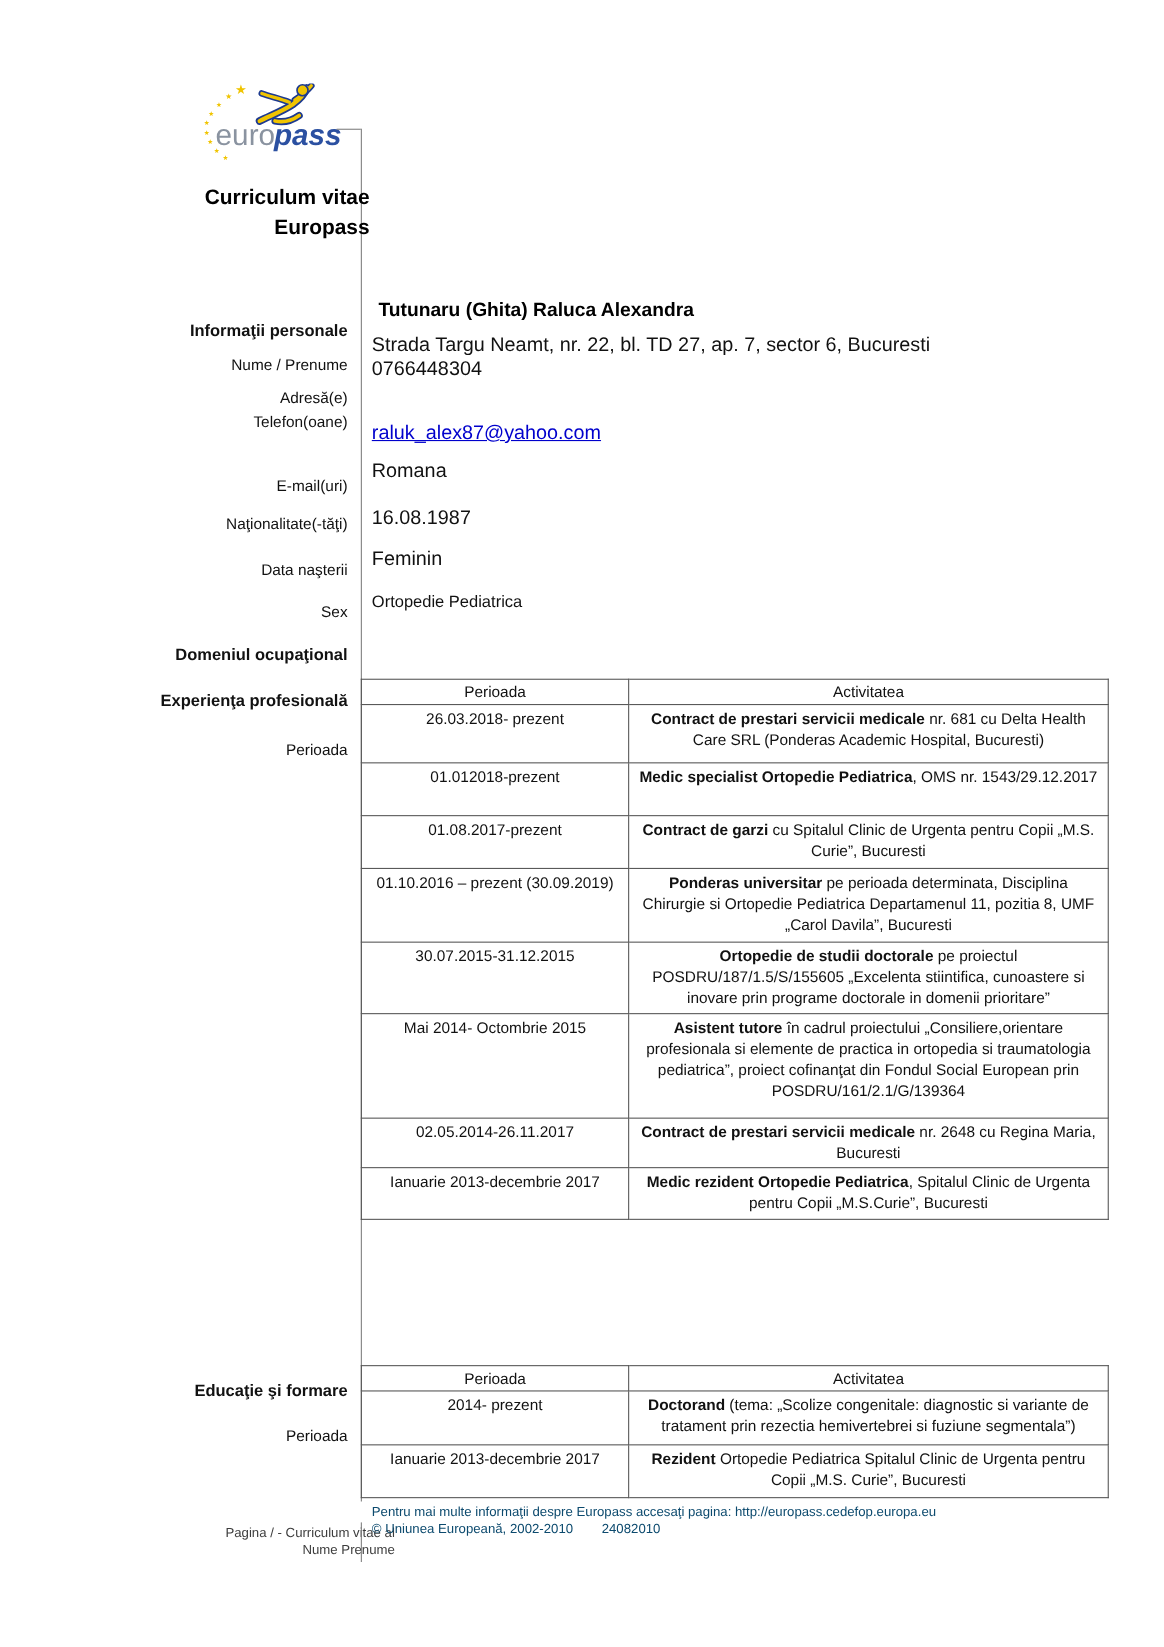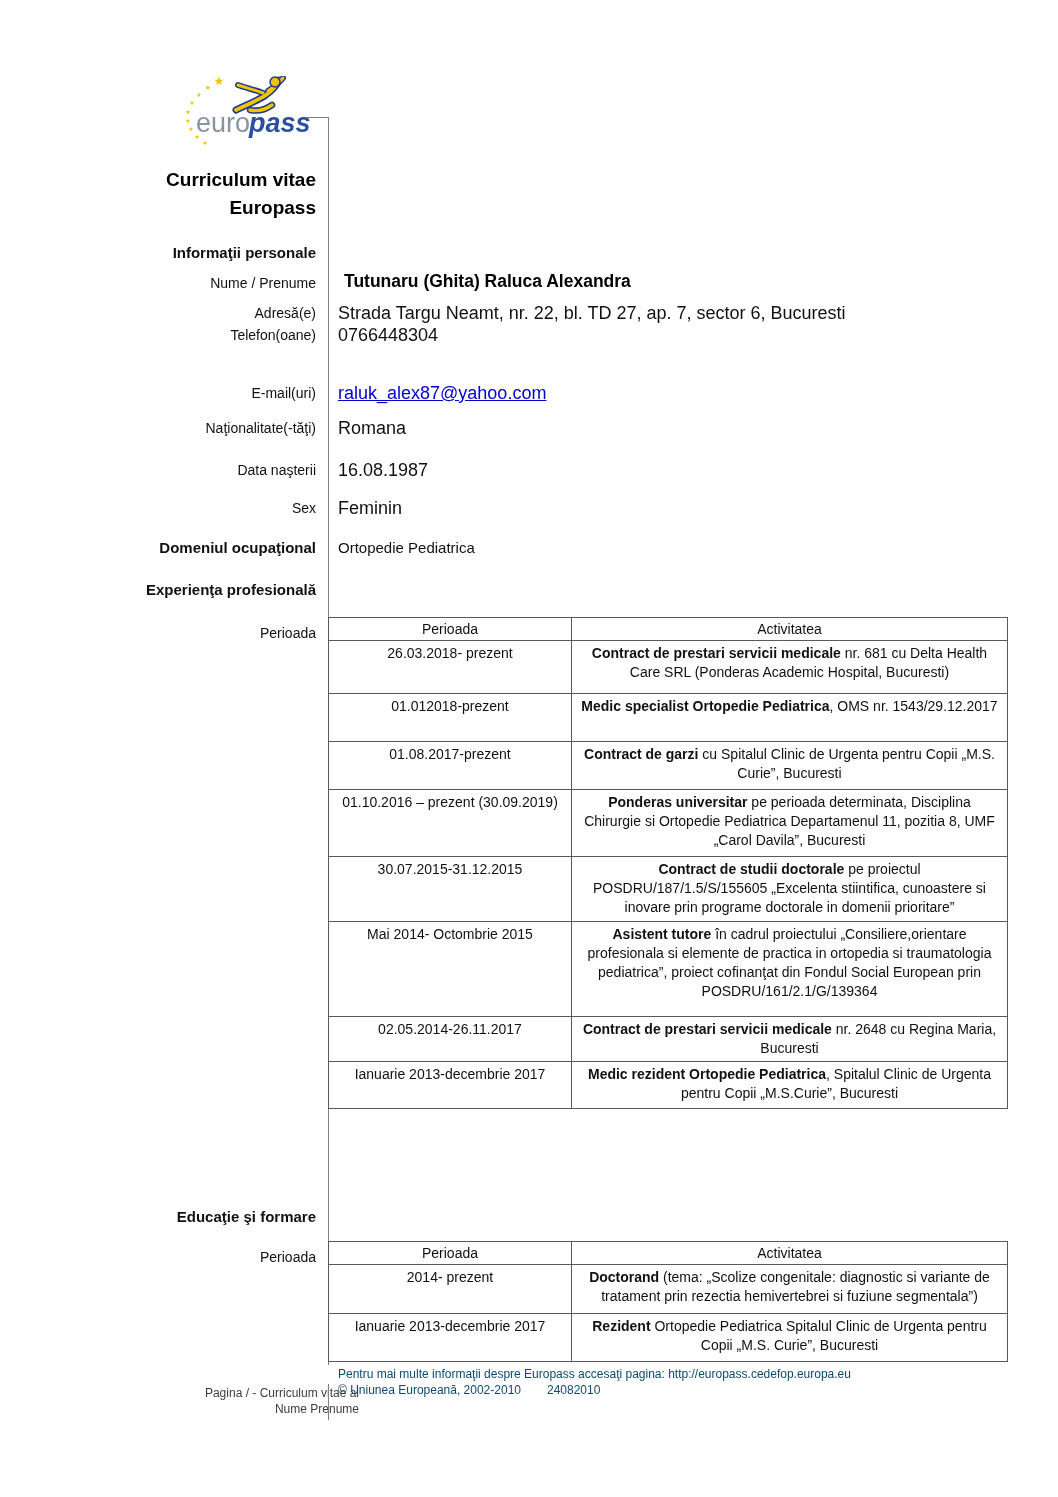--- a/index.html
+++ b/index.html
@@ -3,27 +3,27 @@
 <meta charset="utf-8">
 <style>
   html,body{margin:0;padding:0;}
   body{
     width:1058px;height:1497px;position:relative;background:#ffffff;
     font-family:"Liberation Sans",sans-serif;color:#111;
     -webkit-font-smoothing:antialiased;
   }
   .abs{position:absolute;}
   
-  .lblcol{position:absolute;left:0;width:316px;text-align:right;font-size:14px;line-height:17px;color:#111;}
+  .lblcol{position:absolute;left:0;width:316px;text-align:right;font-size:14px;line-height:17px;color:#111;margin-top:48px;}
   .lblcol.bold{font-weight:bold;font-size:15px;}
   .val{position:absolute;left:338px;font-size:18px;line-height:17px;color:#111;}
   .val.bold{font-weight:normal;font-size:15px;}
   .name-val{position:absolute;left:344px;font-size:17.5px;font-weight:bold;color:#000;}
   .page-title{position:absolute;left:0;top:166px;width:316px;text-align:right;
-    font-size:19px;font-weight:bold;line-height:28px;color:#000;}
+    font-size:19px;font-weight:bold;line-height:28px;color:#000;padding-left:20px;}
   .vrule{position:absolute;left:328px;top:117px;width:1px;height:1248px;background:#808080;}
   .connector{position:absolute;left:306px;top:117px;width:22px;height:1px;background:#808080;}
   a.email{color:#0000cc;text-decoration:underline;}
   
   table.cv{border-collapse:collapse;table-layout:fixed;width:680px;font-size:14px;color:#111;}
   table.cv td,table.cv th{border:1px solid #595959;padding:3px 8px;text-align:center;
     vertical-align:top;line-height:19px;font-weight:normal;overflow:hidden;}
   table.cv th{height:20px;vertical-align:middle;padding-top:1px;padding-bottom:1px;}
   .b{font-weight:bold;margin-top:16px;}
   
@@ -125,21 +125,21 @@
   <tr style="height:48px">
     <td>01.08.2017-prezent</td>
     <td><span class="b">Contract de garzi</span><span> cu Spitalul Clinic de Urgenta pentru Copii „M.S. Curie”, Bucuresti</span></td>
   </tr>
   <tr style="height:67px">
     <td>01.10.2016 – prezent (30.09.2019)</td>
     <td><span class="b">Ponderas universitar</span><span> pe perioada determinata, Disciplina Chirurgie si Ortopedie Pediatrica Departamenul 11, pozitia 8, UMF „Carol Davila”, Bucuresti</span></td>
   </tr>
   <tr style="height:65px">
     <td>30.07.2015-31.12.2015</td>
-    <td><span class="b">Contract de studii doctorale</span><span> pe proiectul POSDRU/187/1.5/S/155605 „Excelenta stiintifica, cunoastere si inovare prin programe doctorale in domenii prioritare”</span></td>
+    <td><span class="b">Ortopedie de studii doctorale</span><span> pe proiectul POSDRU/187/1.5/S/155605 „Excelenta stiintifica, cunoastere si inovare prin programe doctorale in domenii prioritare”</span></td>
   </tr>
   <tr style="height:95px">
     <td>Mai 2014- Octombrie 2015</td>
     <td><span class="b">Asistent tutore</span><span> în cadrul proiectului „Consiliere,orientare profesionala si elemente de practica in ortopedia si traumatologia pediatrica”, proiect cofinanţat din Fondul Social European prin POSDRU/161/2.1/G/139364</span></td>
   </tr>
   <tr style="height:45px">
     <td>02.05.2014-26.11.2017</td>
     <td><span class="b">Contract de prestari servicii medicale</span><span> nr. 2648 cu Regina Maria, Bucuresti</span></td>
   </tr>
   <tr style="height:47px">

